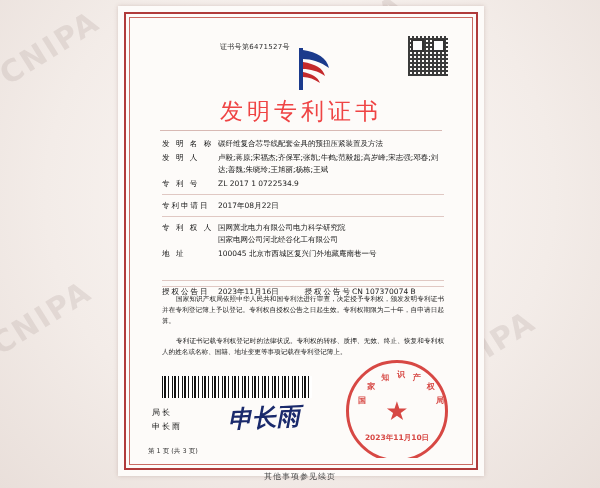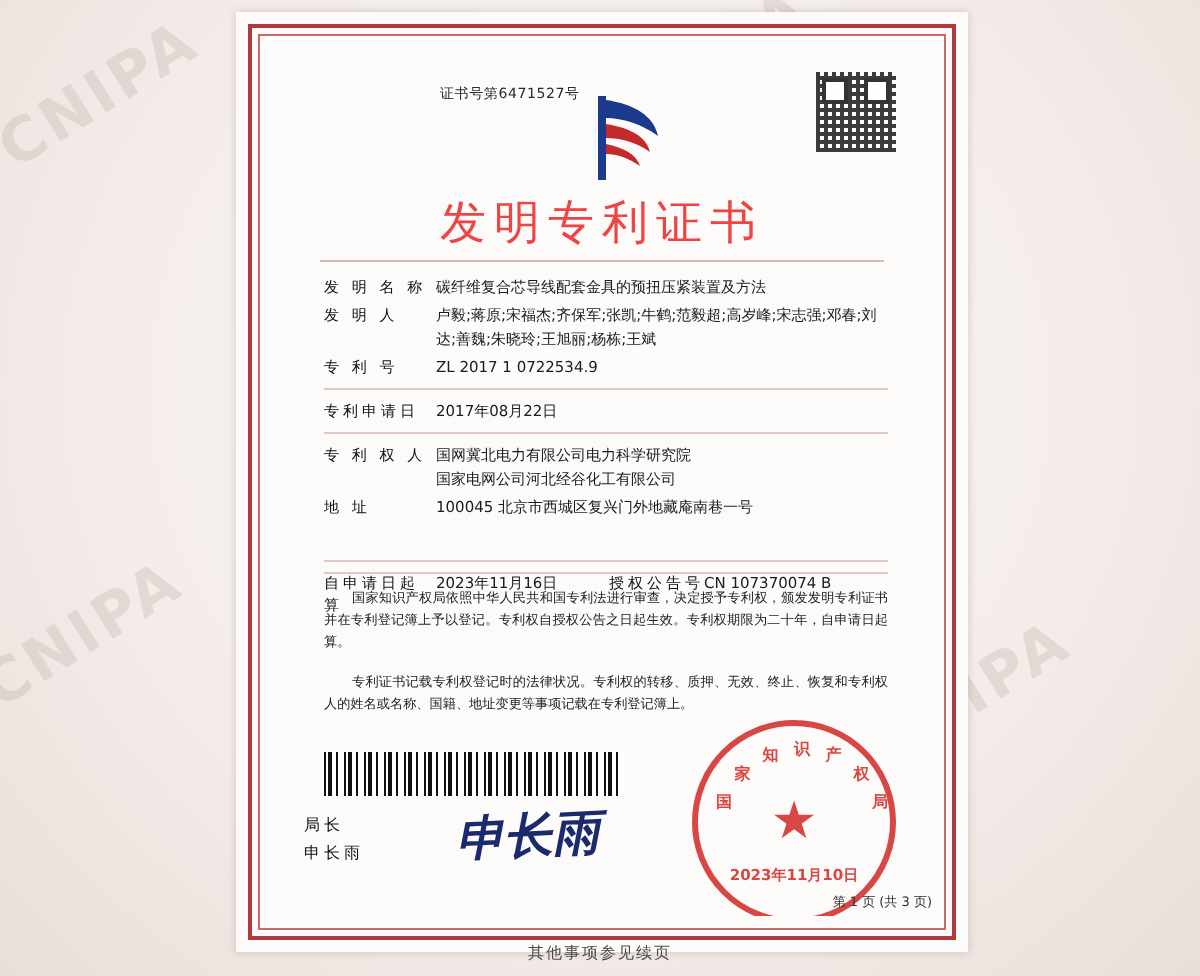--- a/index.html
+++ b/index.html
@@ -141,21 +141,21 @@
     position:absolute;left:50%;top:50%;
     font-size:8px;font-weight:bold;
     transform-origin:0 0;
   }
   .seal-date{
     position:absolute;left:50%;top:70px;transform:translateX(-50%);
     font-size:7.5px;font-weight:bold;white-space:nowrap;
   }
 
   .pagenum{
-    position:absolute;left:1px;right:0;bottom:2px;text-align:right;
+    position:absolute;left:12px;right:0;bottom:2px;text-align:left;
     font-size:6.5px;color:#333;
   }
   .footnote{
     position:absolute;left:0;right:0;bottom:6px;text-align:center;
     font-size:8px;color:#4a4a4a;letter-spacing:1px;
   }
 </style>
 </head>
 <body>
 
@@ -226,21 +226,21 @@
         </div>
 
         <div class="row" style="margin-bottom:21px;">
           <div class="lbl">地 址</div>
           <div class="val">100045 北京市西城区复兴门外地藏庵南巷一号</div>
         </div>
 
         <div style="height:1px;background:#e0c8c3;margin:2px 0 5px 0;"></div>
 
         <div class="row" style="margin-bottom:2px;">
-          <div class="lbl">自申请日起算</div>
+          <div class="lbl">授权公告日</div>
           <div class="val" style="flex:0 0 84px;">2023年11月16日</div>
           <div class="lbl" style="width:50px;text-align:right;">授权公告号</div>
           <div class="val">CN 107370074 B</div>
         </div>
 
       </div>
 
       <div style="position:absolute;left:26px;right:22px;top:262px;height:1px;background:#e0c8c3;"></div>
 
       <div class="para" style="top:270px;">国家知识产权局依照中华人民共和国专利法进行审查，决定授予专利权，颁发发明专利证书并在专利登记簿上予以登记。专利权自授权公告之日起生效。专利权期限为二十年，自申请日起算。</div>

